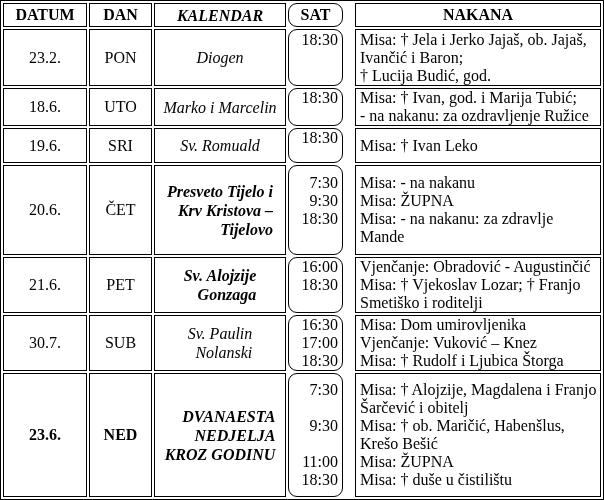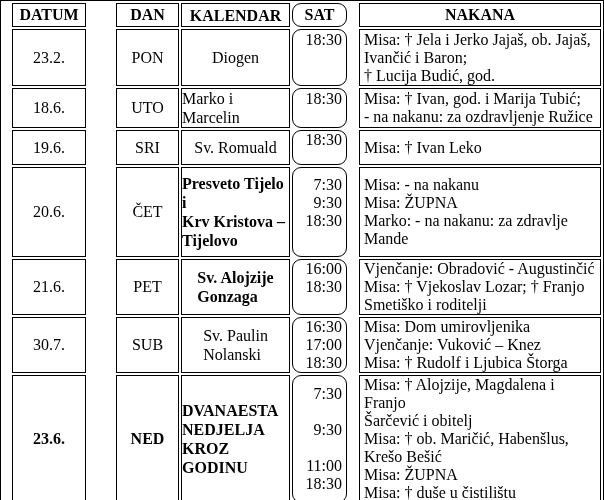--- a/index.html
+++ b/index.html
@@ -18,23 +18,23 @@
     display: flex; flex-direction: column; gap: 2px;
     background: #fff;
   }
   .row { display: flex; gap: 2px; }
   .cell {
     box-sizing: border-box;
     border: 1px solid #000;
     background: #fff;
     overflow: hidden;
   }
-  .c-datum { width: 74px; flex: none; display: flex; align-items: center; justify-content: center; text-align: center; margin-left: 9px; }
-  .c-dan   { width: 63px; flex: none; display: flex; align-items: center; justify-content: center; text-align: center; margin-left: 28px; }
-  .c-kal   { width: 109px; flex: none; display: flex; align-items: center; justify-content: center; text-align: left; white-space: pre-line; line-height: 19px; }
+  .c-datum { width: 84px; flex: none; display: flex; align-items: center; justify-content: center; text-align: center; }
+  .c-dan   { width: 63px; flex: none; display: flex; align-items: center; justify-content: center; text-align: center; }
+  .c-kal   { width: 132px; flex: none; display: flex; align-items: center; justify-content: center; text-align: right; white-space: pre-line; line-height: 19px; font-style: italic; }
   .c-sat   { width: 55px; flex: none; display: flex; flex-direction: column; justify-content: center; border-radius: 9px; }
   .c-nak   { flex: 1; display: flex; flex-direction: column; justify-content: center; margin-left: 10px; }
   .time { text-align: right; padding-right: 4px; line-height: 18px; }
   .txt  { padding-left: 4px; padding-right: 1px; line-height: 18px; white-space: pre-line; }
   .hdr .cell { font-weight: bold; }
   .hdr .c-sat, .hdr .c-nak { align-items: center; }
   .bold { font-weight: bold; }
   .sat-top { justify-content: flex-start; }
 </style>
 </head>
@@ -96,21 +96,21 @@
 Krv Kristova –
 Tijelovo</div>
     <div class="cell c-sat">
       <div class="time" style="height: 18px;">7:30</div>
       <div class="time" style="height: 18px;">9:30</div>
       <div class="time" style="height: 36px;">18:30</div>
     </div>
     <div class="cell c-nak">
       <div class="txt">Misa: - na nakanu</div>
       <div class="txt">Misa: ŽUPNA</div>
-      <div class="txt">Marko: - na nakanu: za zdravlje
+      <div class="txt">Misa: - na nakanu: za zdravlje
 Mande</div>
     </div>
   </div>
 
   <div class="row" style="min-height:56px">
     <div class="cell c-datum">21.6.</div>
     <div class="cell c-dan">PET</div>
     <div class="cell c-kal bold">Sv. Alojzije
 Gonzaga</div>
     <div class="cell c-sat">

